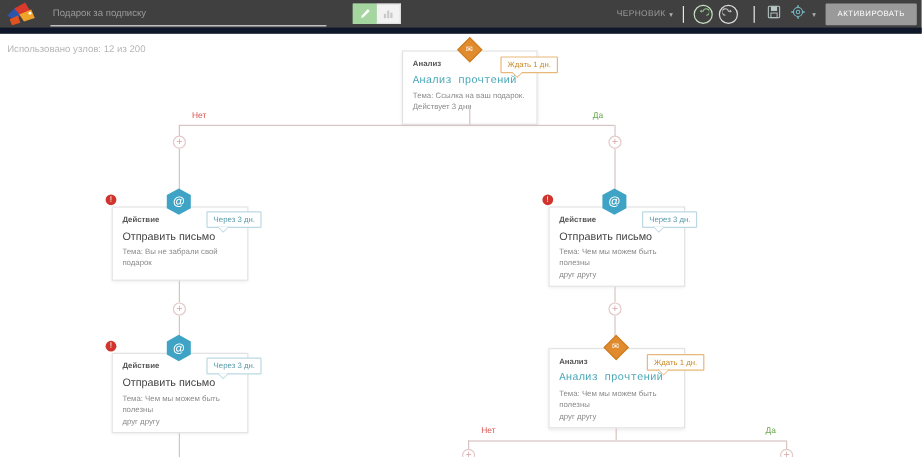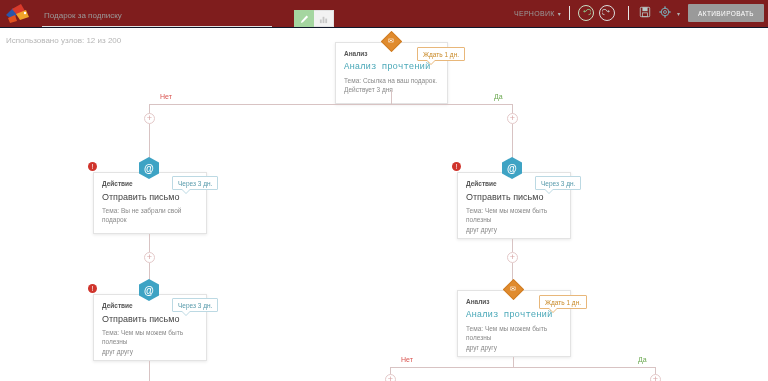--- a/index.html
+++ b/index.html
@@ -7,23 +7,23 @@
     width: 768px; height: 381px;
     font-family: "Liberation Sans", sans-serif;
     background: #ffffff;
     overflow: hidden;
   }
 
   
   .topbar {
     position: absolute; left: 0; top: 0;
     width: 768px; height: 28px;
-    background: #7f1d1d;
-    border-bottom: 1px solid #0f172a;
-    display: flex; align-items: flex-end;
+    background: #404040;
+    border-bottom: 5px solid #0f172a;
+    display: flex; align-items: center;
   }
   .logo {
     width: 30px; height: 26px;
     margin-left: 4px;
     position: relative;
     flex: 0 0 auto;
   }
   .title-input {
     margin-left: 8px;
     width: 230px; height: 20px;

